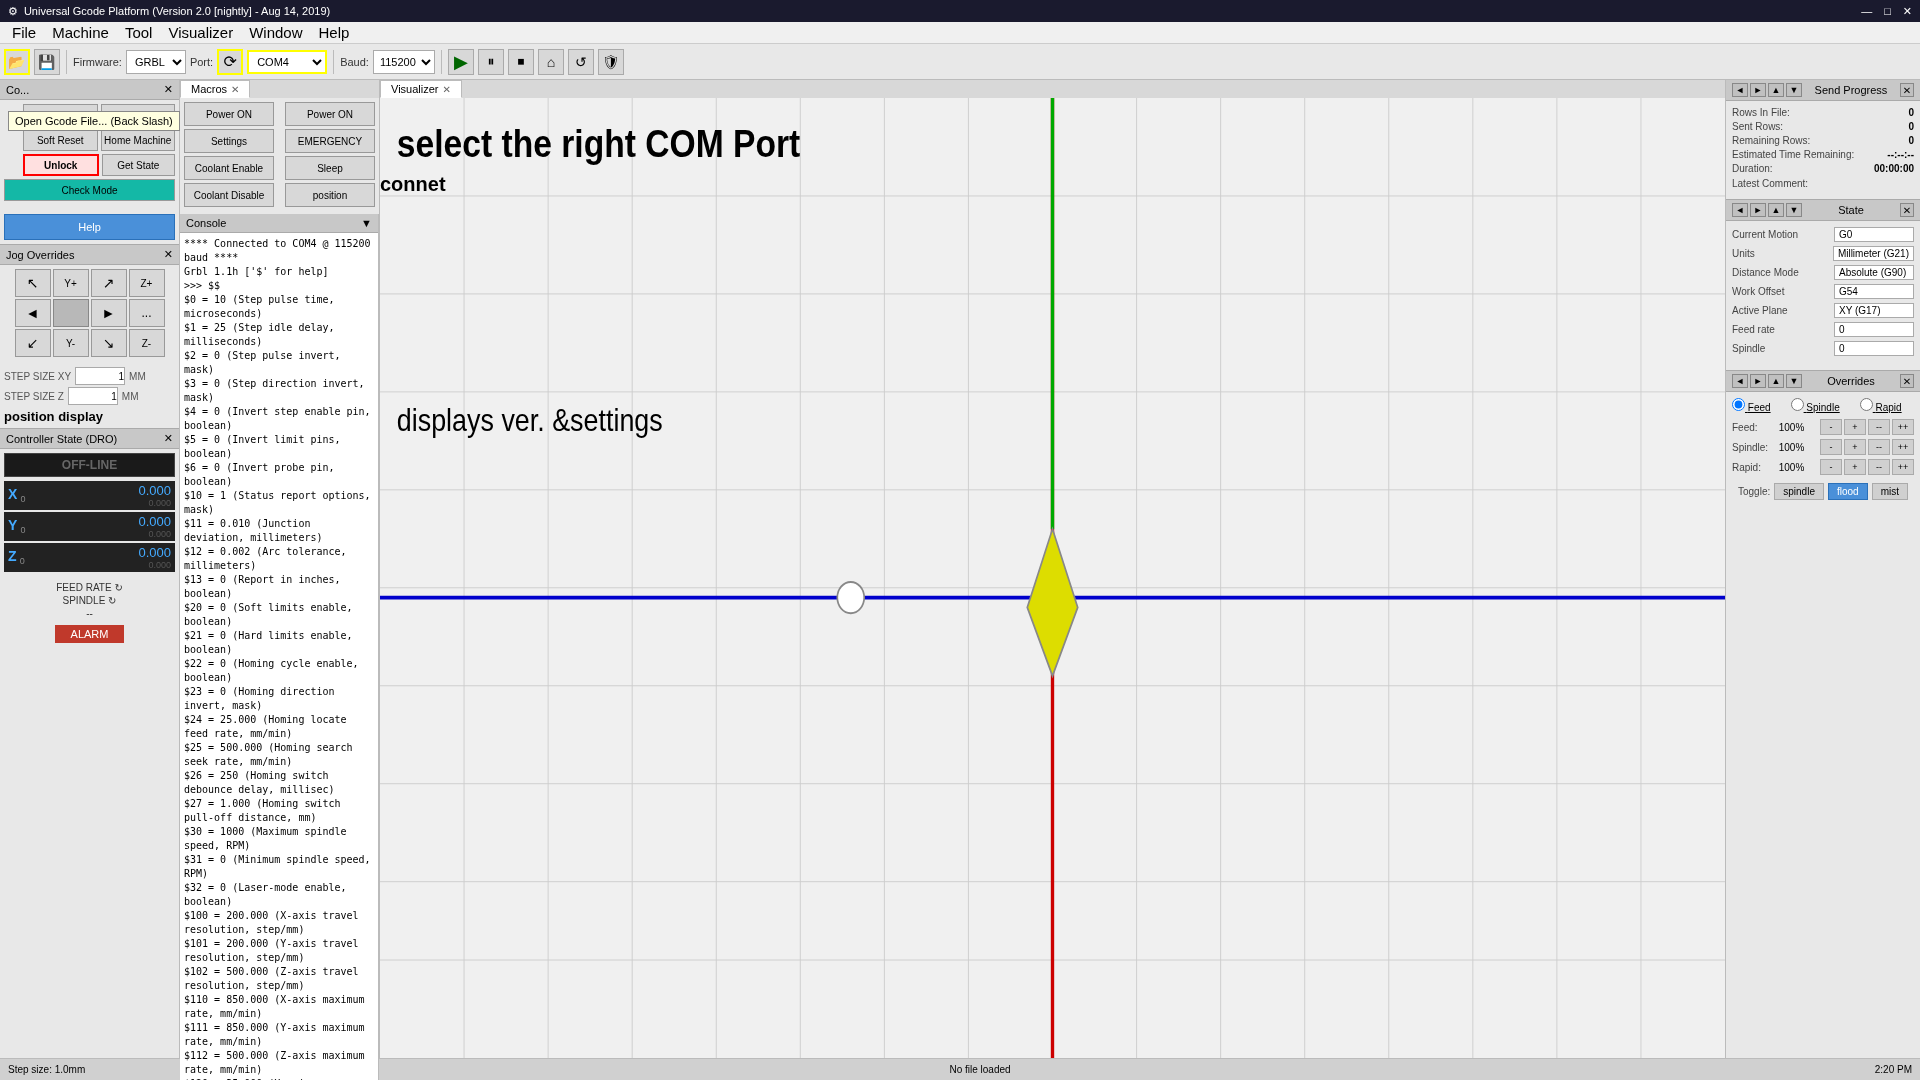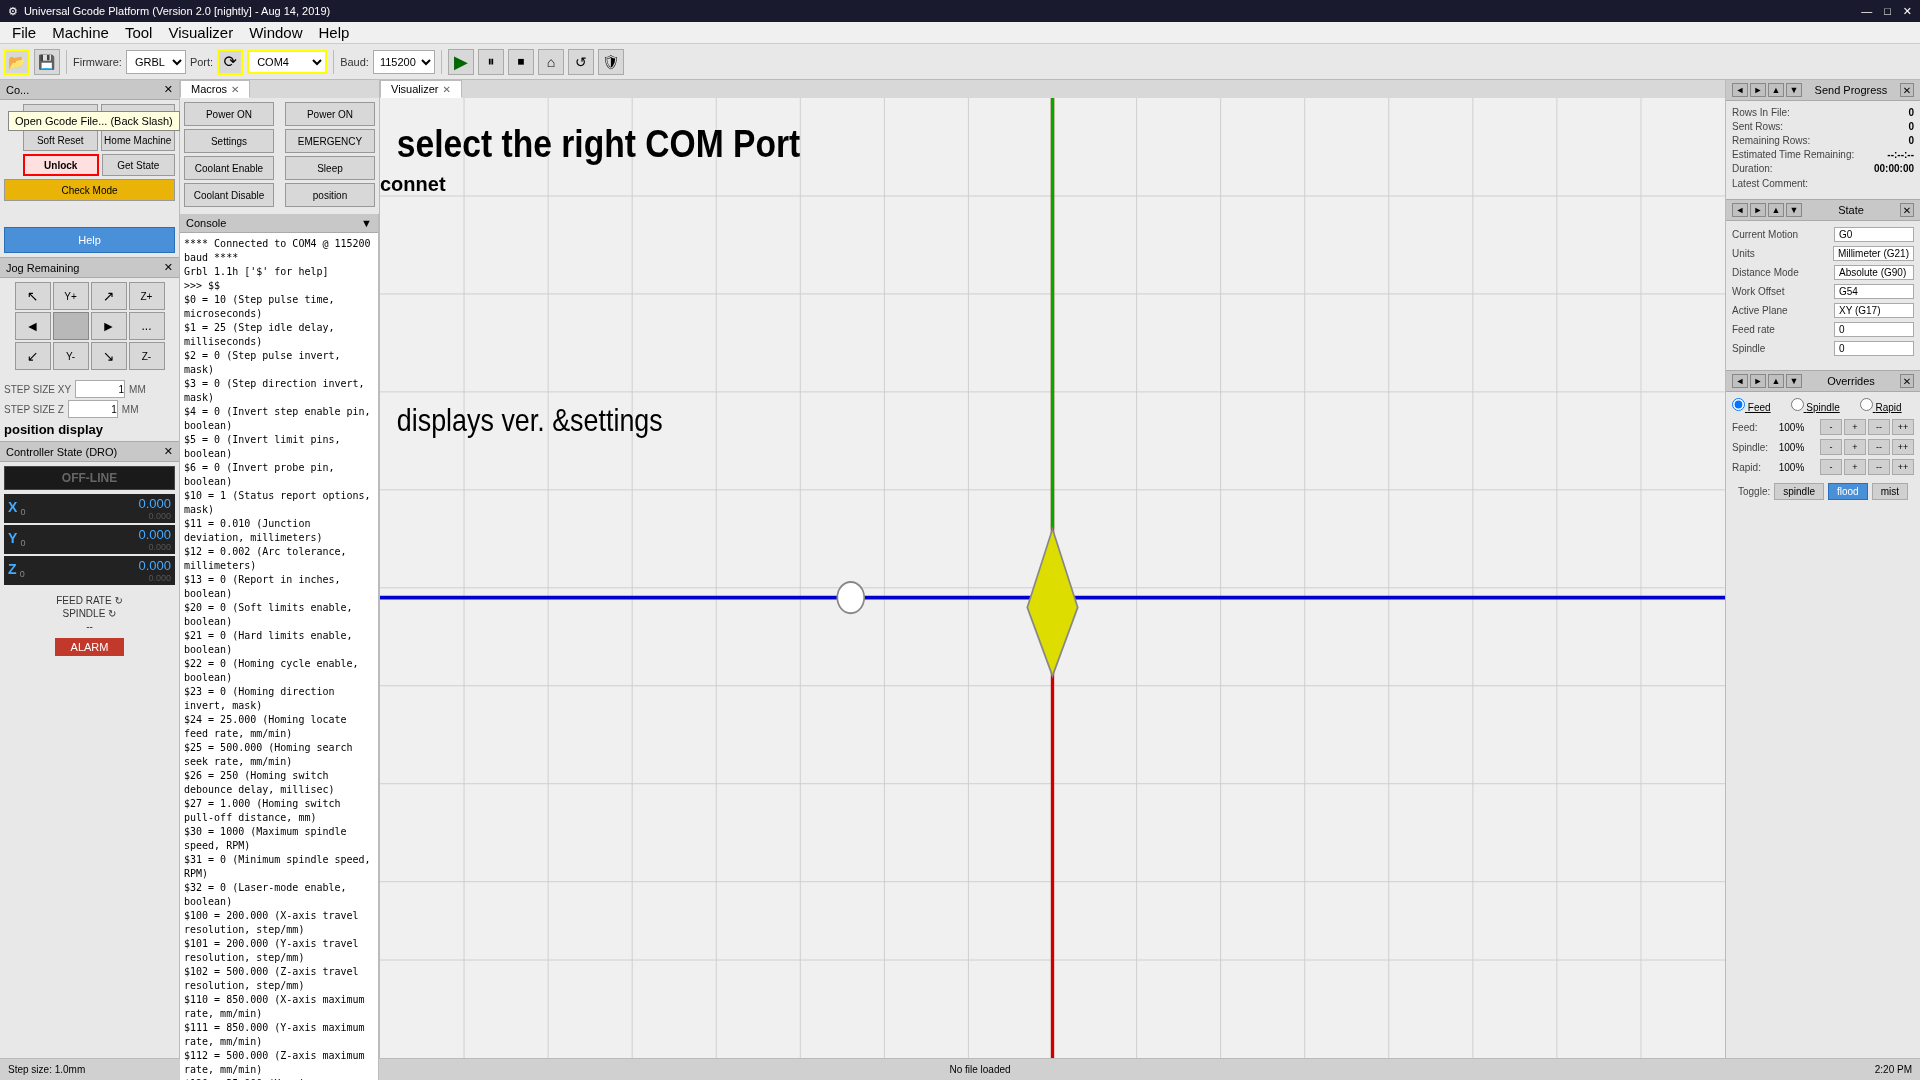--- a/index.html
+++ b/index.html
@@ -30,21 +30,21 @@
     
     #left-panel { width: 180px; background: #e8e8e8; border-right: 1px solid #bbb; display: flex; flex-direction: column; }
     
     
     #left-header { background: #c8c8c8; padding: 3px 6px; font-size: 11px; display: flex; align-items: center; justify-content: space-between; border-bottom: 1px solid #aaa; }
     
     
     #control-buttons { padding: 4px; }
     .btn-row { display: flex; gap: 3px; margin-bottom: 3px; padding-left: 19px; }
     .ctrl-btn { flex: 1; height: 22px; background: #d8d8d8; border: 1px solid #999; cursor: pointer; font-size: 10px; text-align: center; display: flex; align-items: center; justify-content: center; }
-    .ctrl-btn-full { width: 100%; height: 22px; background: #eab308; border: 1px solid #999; cursor: pointer; font-size: 10px; text-align: center; display: flex; align-items: center; justify-content: center; margin-bottom: 18px; }
+    .ctrl-btn-full { width: 100%; height: 22px; background: #14b8a6; border: 1px solid #999; cursor: pointer; font-size: 10px; text-align: center; display: flex; align-items: center; justify-content: center; margin-bottom: 5px; }
     
     
     #help-btn { margin: 4px; height: 26px; background: #4a90d9; border: 1px solid #2a70b9; color: #fff; cursor: pointer; font-size: 11px; display: flex; align-items: center; justify-content: center; }
     
     
     #jog-header { background: #c8c8c8; padding: 3px 6px; font-size: 11px; display: flex; align-items: center; justify-content: space-between; border-top: 1px solid #aaa; border-bottom: 1px solid #aaa; }
     #jog-grid { padding: 4px; }
     .jog-row { display: flex; justify-content: center; align-items: center; gap: 2px; margin-bottom: 2px; }
     .jog-btn { width: 36px; height: 28px; background: #d8d8d8; border: 1px solid #999; cursor: pointer; font-size: 10px; display: flex; align-items: center; justify-content: center; }
     .jog-btn-arrow { width: 36px; height: 28px; background: #d8d8d8; border: 1px solid #999; cursor: pointer; font-size: 14px; display: flex; align-items: center; justify-content: center; }
@@ -229,21 +229,21 @@
       <div class="btn-row">
         <button class="ctrl-btn" style="background:#ffe0e0; border:2px solid #f00; font-weight:bold;">Unlock</button>
         <button class="ctrl-btn">Get State</button>
       </div>
       <button class="ctrl-btn-full">Check Mode</button>
     </div>
 
     <div id="help-btn">Help</div>
 
     <div id="jog-header">
-      <span>Jog Remaining</span>
+      <span>Jog Overrides</span>
       <span>✕</span>
     </div>
 
     <div id="jog-grid">
       <div class="jog-row">
         <button class="jog-btn-arrow">↖</button>
         <button class="jog-btn">Y+</button>
         <button class="jog-btn-arrow">↗</button>
         <button class="jog-btn">Z+</button>
       </div>

